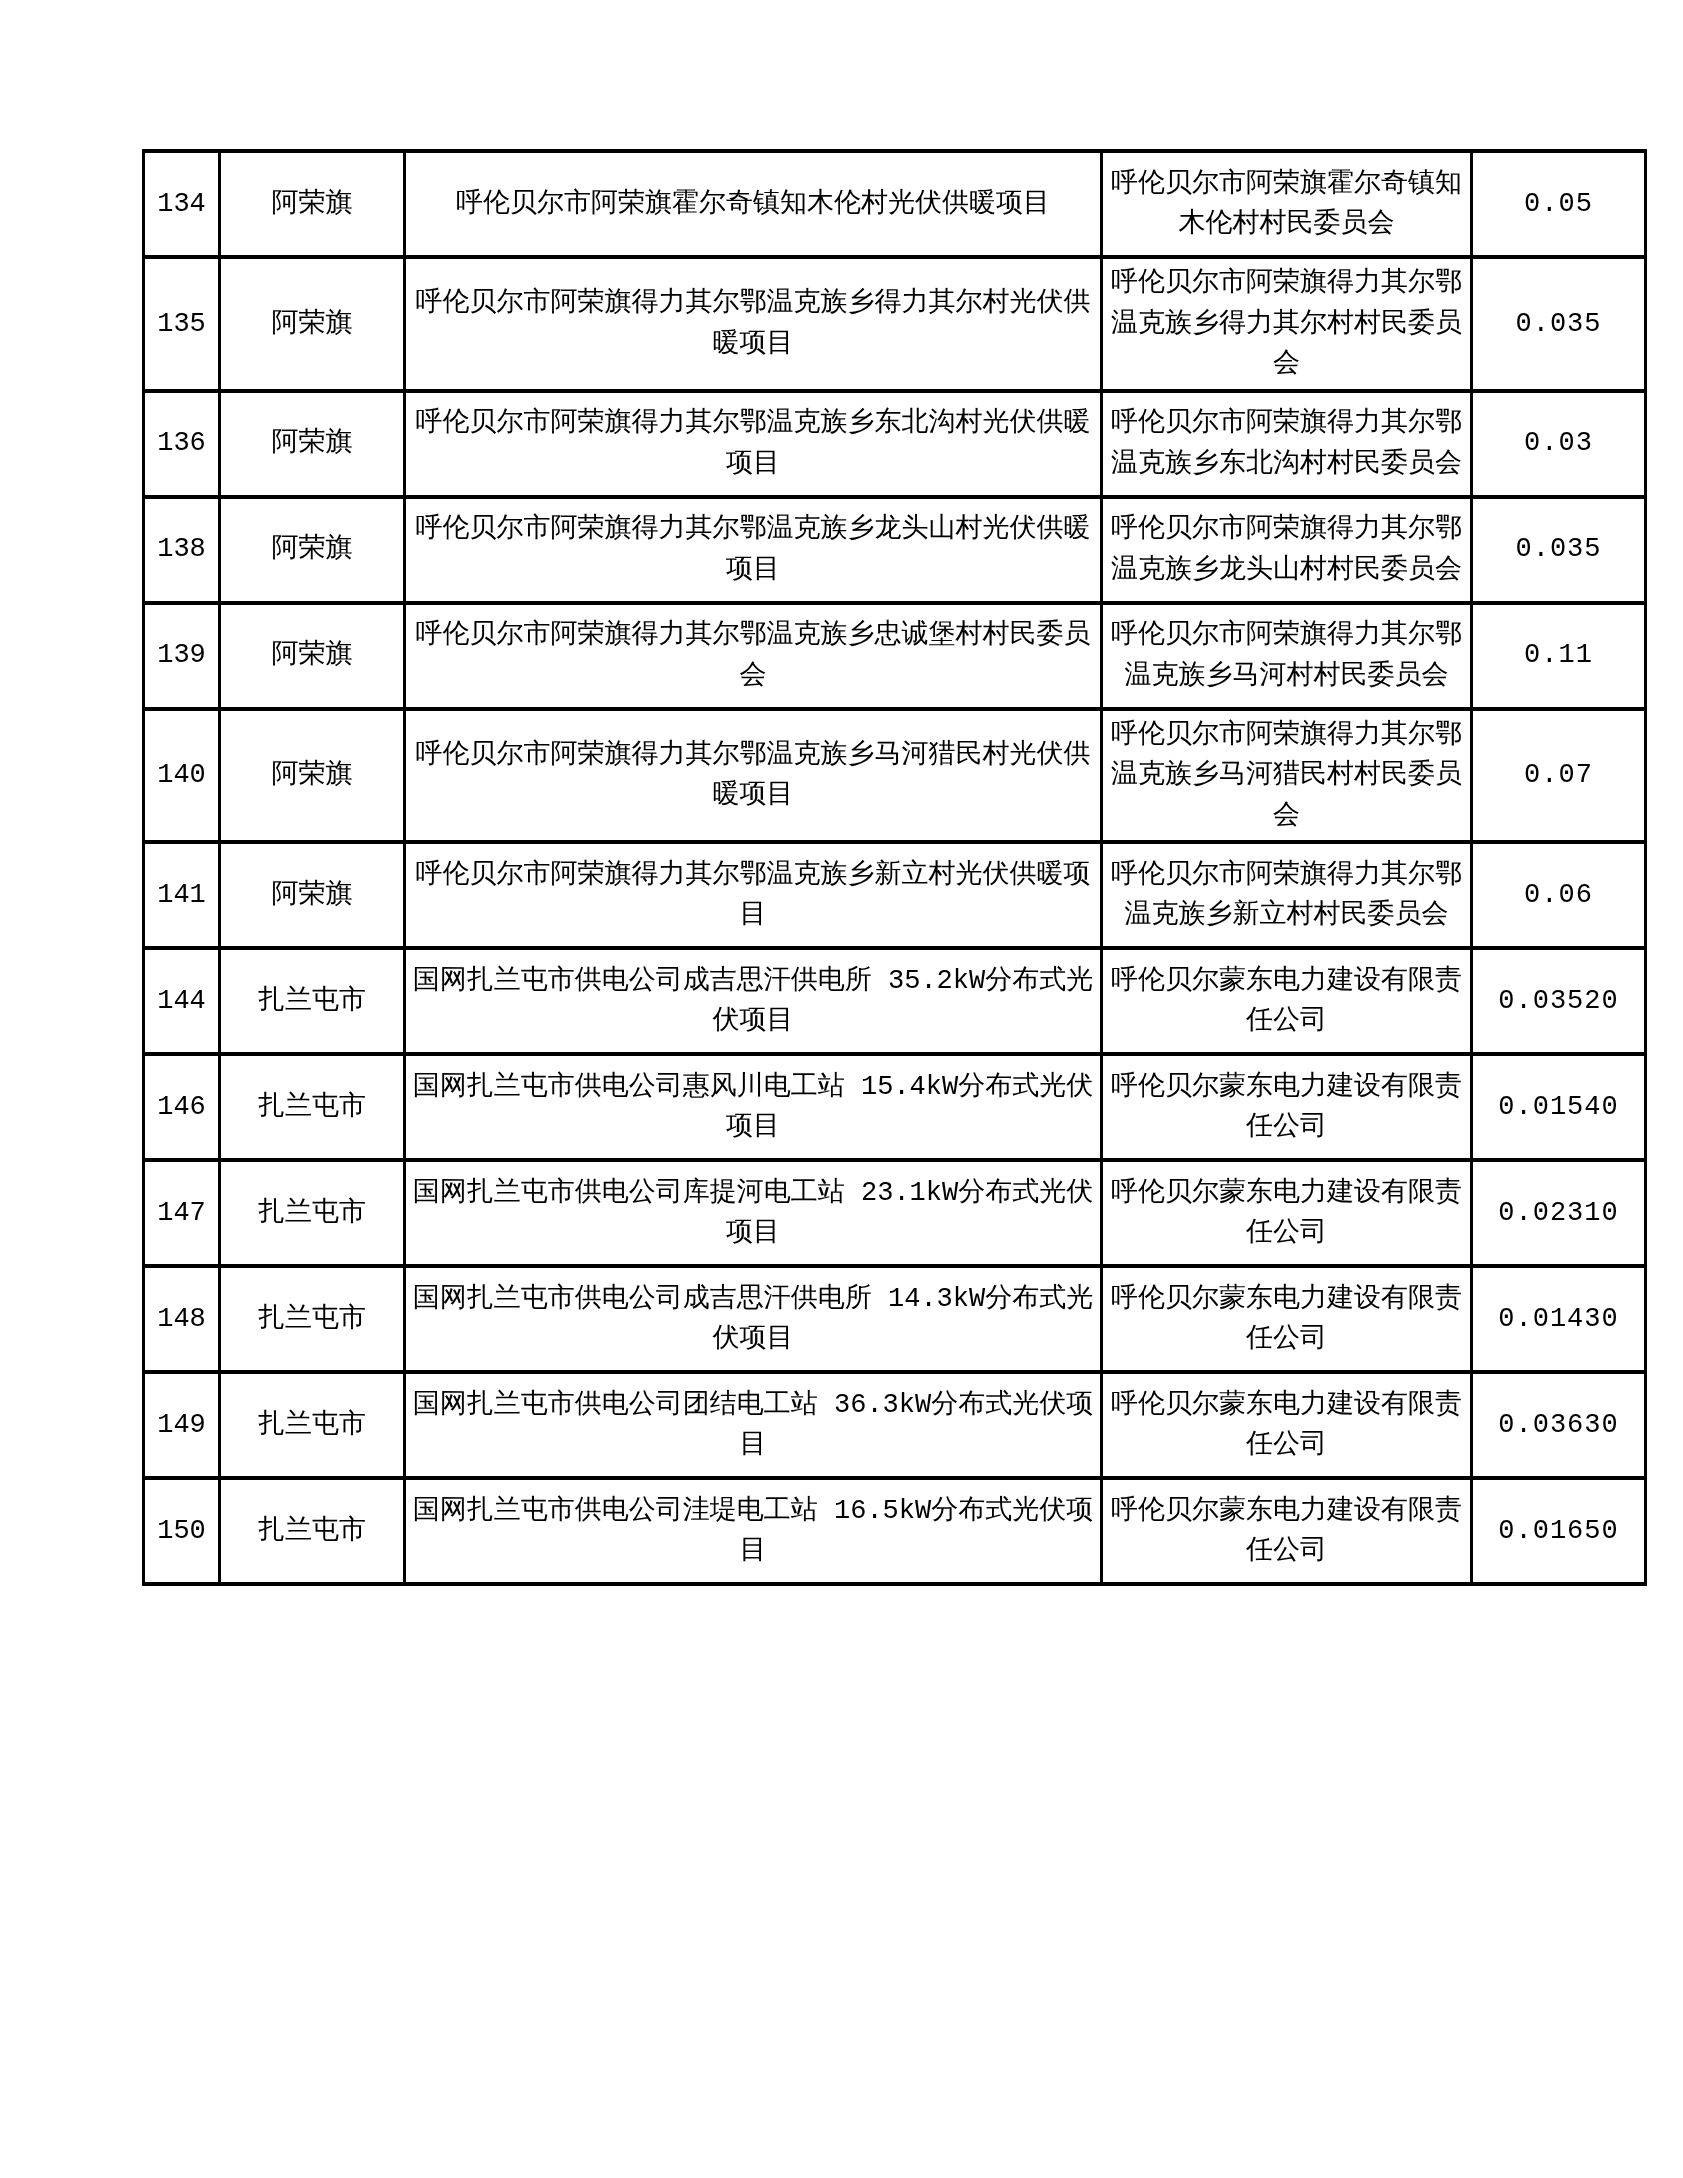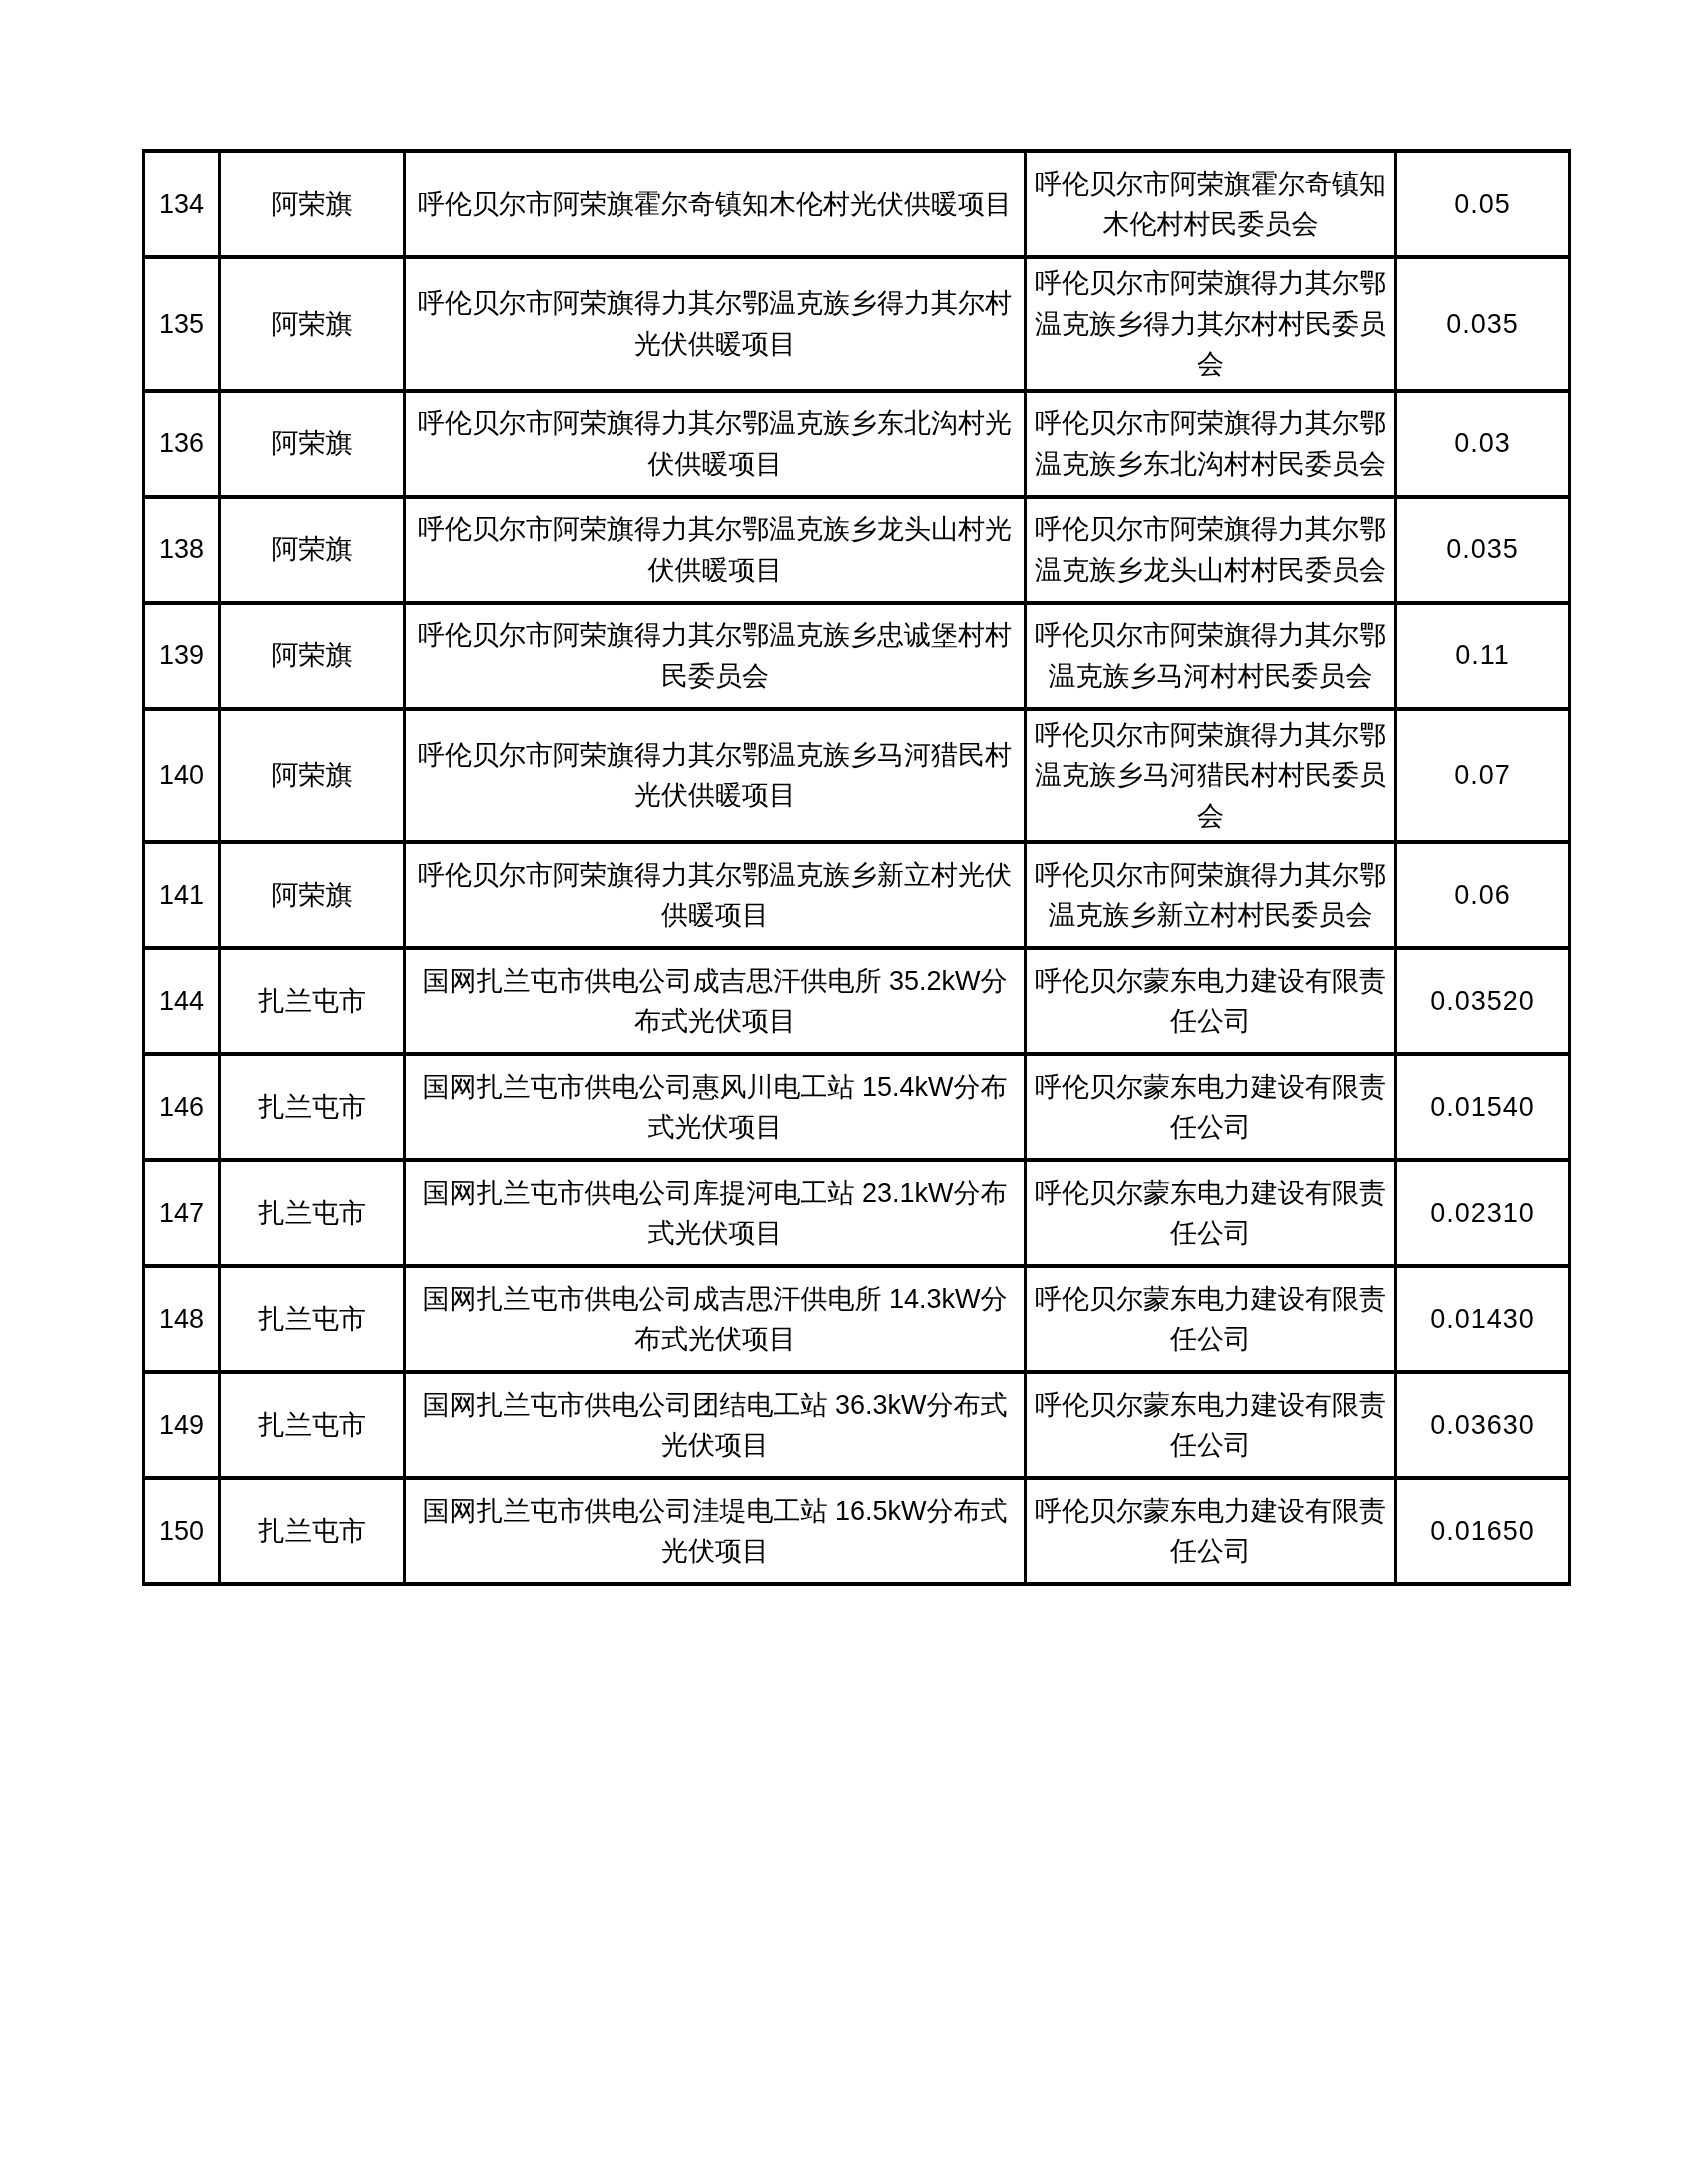--- a/index.html
+++ b/index.html
@@ -5,21 +5,21 @@
   html, body {
     margin: 0;
     padding: 0;
     background: #ffffff;
   }
   .page {
     position: relative;
     width: 1683px;
     height: 2178px;
     background: #ffffff;
-    font-family: Liberation Sans, sans-serif;
+    font-family: Liberation Mono, monospace;
     color: #000000;
   }
   .table-wrap {
     position: absolute;
     left: 142px;
     top: 149px;
     width: 1427px;
   }
   table.data-table {
     border-collapse: collapse;
@@ -37,21 +37,21 @@
     line-height: 1.5;
     padding: 4px 6px;
     overflow: hidden;
     word-break: break-all;
   }
   table.data-table tr {
     height: 106px;
   }
   .col-no     { width: 76px;  }
   .col-region { width: 185px; }
-  .col-project{ width: 621px; }
+  .col-project{ width: 697px; }
   .col-company{ width: 370px; }
   .col-value  { width: 174px; }
   td.col-value { letter-spacing: 1px; }
 </style>
 </head>
 <body>
 
 <div class="page">
   <div class="table-wrap">
     <table class="data-table">

